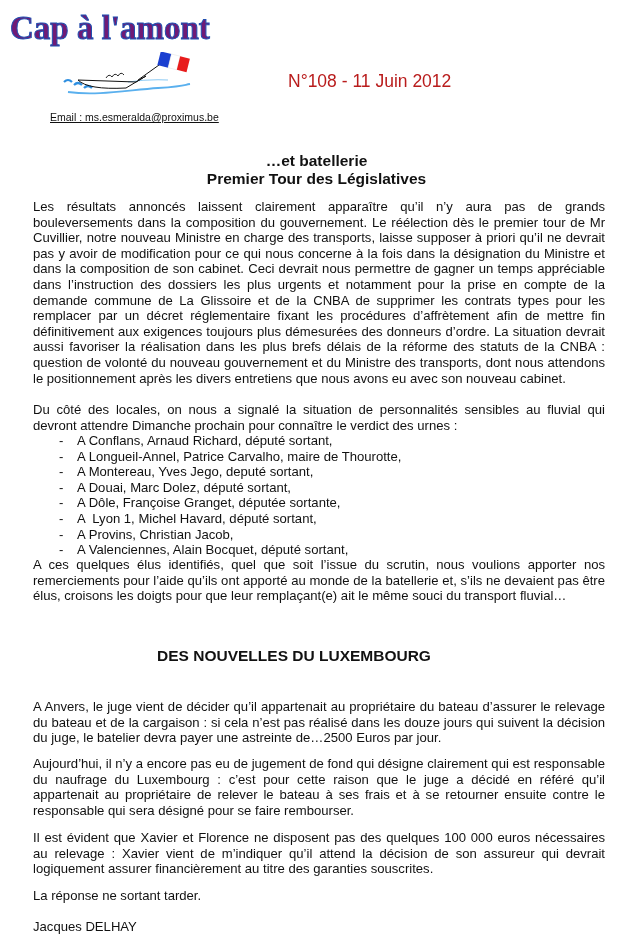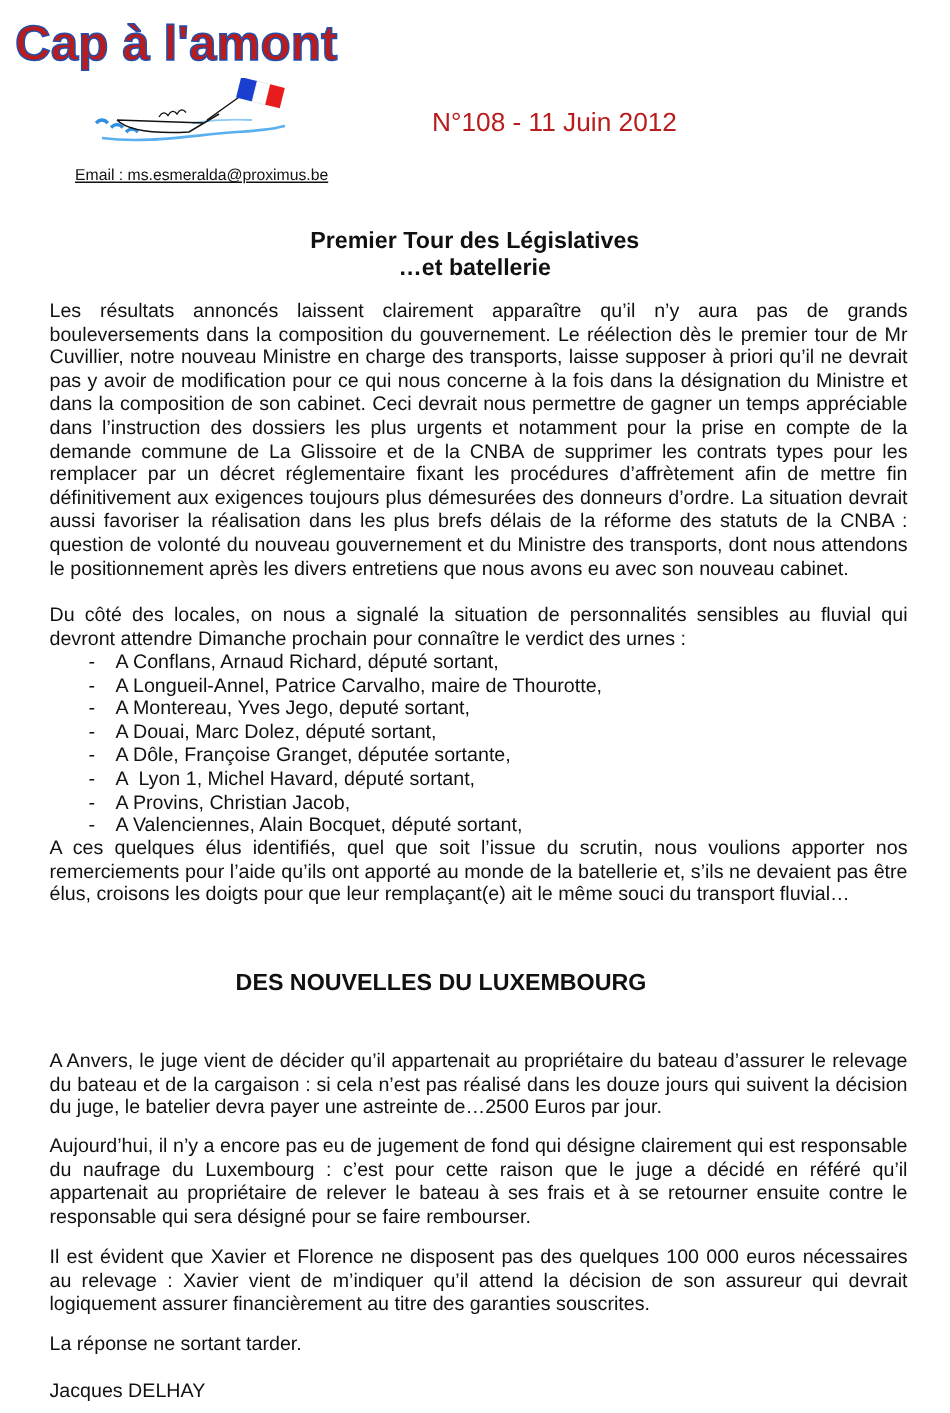--- a/index.html
+++ b/index.html
@@ -1,20 +1,20 @@
 <!DOCTYPE html>
 <html><head>
   <meta charset="utf-8">
   <style>
     html, body { margin: 0; padding: 0; background: #ffffff; }
     body { width: 633px; height: 942px; position: relative; overflow: hidden;
            font-family: "Liberation Sans", sans-serif; color: #111; }
     .logo-title { position: absolute; left: 10px; top: 12px; font-size: 33px; font-weight: bold;
-                  color: #b91c1c; -webkit-text-stroke: 1px #1f4fb0; letter-spacing: 0px;
-                  font-family: Liberation Sans, sans-serif; line-height: 1; }
+                  color: #701a75; -webkit-text-stroke: 1px #1f4fb0; letter-spacing: 0px;
+                  font-family: Liberation Serif, serif; line-height: 1; }
     .logo-boat { position: absolute; left: 58px; top: 52px; width: 135px; height: 46px; }
     .email { position: absolute; left: 50px; top: 111px; font-size: 10.5px; color: #111; text-decoration: underline; }
     .issue { position: absolute; left: 288px; top: 71px; font-size: 17.5px; color: #b91c1c; }
     .title-block { position: absolute; left: 0; width: 633px; top: 152px; text-align: center;
                    font-weight: bold; font-size: 15.5px; line-height: 18px; }
     .para { position: absolute; left: 33px; width: 572px; font-size: 13.1px; line-height: 15.6px;
             text-align: justify; }
     .para.left { text-align: left; }
     .list { position: absolute; left: 33px; width: 572px; margin: 0; padding: 0; list-style: none;
             font-size: 13.1px; line-height: 15.6px; }
@@ -44,22 +44,22 @@
     <rect x="100" y="2" width="11" height="14" fill="#1a3fd0"></rect>
     <rect x="111" y="2" width="9" height="14" fill="#ffffff" stroke="#dddddd" stroke-width="0.4"></rect>
     <rect x="120" y="2" width="10" height="14" fill="#e81c1c"></rect>
   </g>
 </svg>
 
 <div class="email">Email : ms.esmeralda@proximus.be</div>
 <div class="issue">N°108 - 11 Juin 2012</div>
 
 <div class="title-block">
+  <div>…et batellerie</div>
   <div>Premier Tour des Législatives</div>
-  <div>…et batellerie</div>
 </div>
 
 <p class="para" style="top:199px; margin:0;">Les résultats annoncés laissent clairement apparaître qu’il n’y aura pas de grands bouleversements dans la composition du gouvernement. Le réélection dès le premier tour de Mr Cuvillier, notre nouveau Ministre en charge des transports, laisse supposer à priori qu’il ne devrait pas y avoir de modification pour ce qui nous concerne à la fois dans la désignation du Ministre et dans la composition de son cabinet. Ceci devrait nous permettre de gagner un temps appréciable dans l’instruction des dossiers les plus urgents et notamment pour la prise en compte de la demande commune de La Glissoire et de la CNBA de supprimer les contrats types pour les remplacer par un décret réglementaire fixant les procédures d’affrètement afin de mettre fin définitivement aux exigences toujours plus démesurées des donneurs d’ordre. La situation devrait aussi favoriser la réalisation dans les plus brefs délais de la réforme des statuts de la CNBA : question de volonté du nouveau gouvernement et du Ministre des transports, dont nous attendons le positionnement après les divers entretiens que nous avons eu avec son nouveau cabinet.</p>
 
 <p class="para" style="top:402px; margin:0;">Du côté des locales, on nous a signalé la situation de personnalités sensibles au fluvial qui devront attendre Dimanche prochain pour connaître le verdict des urnes :</p>
 
 <ul class="list" style="top:433px;">
   <li><span class="dash">-</span><span>A Conflans, Arnaud Richard, député sortant,</span></li>
   <li><span class="dash">-</span><span>A Longueil-Annel, Patrice Carvalho, maire de Thourotte,</span></li>
   <li><span class="dash">-</span><span>A Montereau, Yves Jego, deputé sortant,</span></li>

